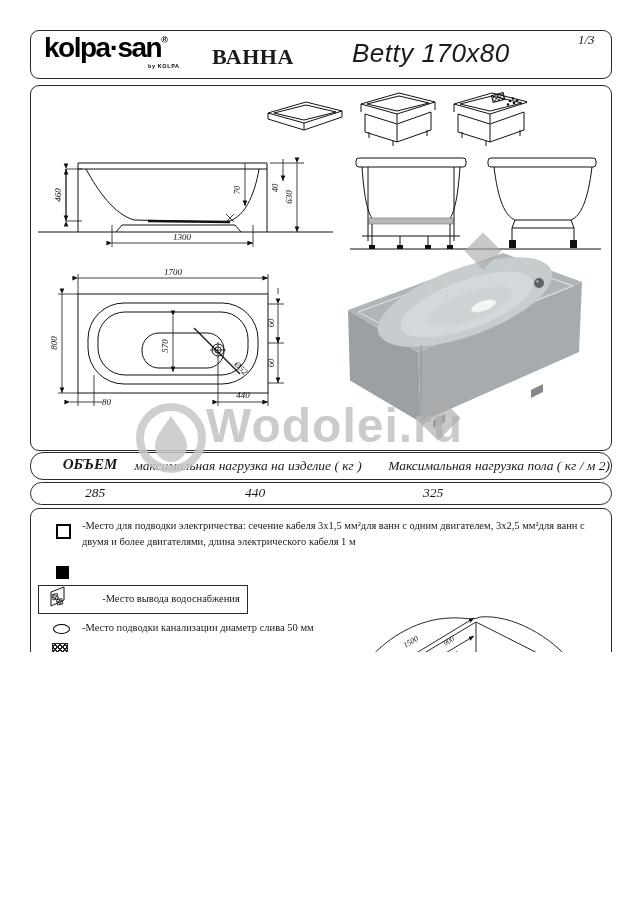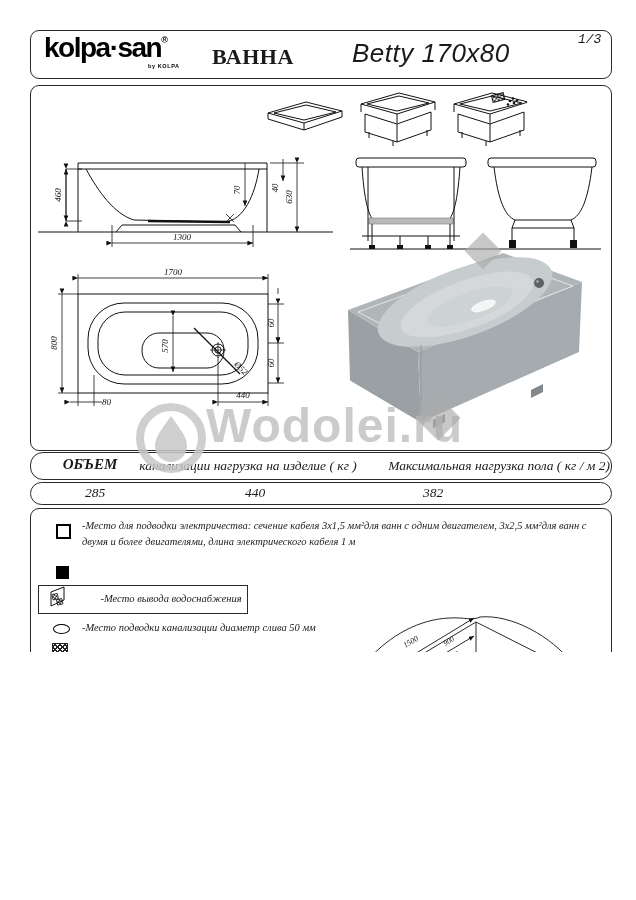--- a/index.html
+++ b/index.html
@@ -8,33 +8,33 @@
   .box{position:absolute;border:1.6px solid #2a2a2a;border-radius:9px;background:transparent;}
   
   .logo{position:absolute;left:44px;top:34px;font-family:"Liberation Sans",sans-serif;
         font-weight:800;font-size:28px;letter-spacing:-1.5px;color:#000;line-height:1;}
   .logo sup{font-size:9px;letter-spacing:0;vertical-align:14px;}
   .logo-sub{position:absolute;left:148px;top:63px;font-family:"Liberation Sans",sans-serif;
         font-weight:700;font-size:5.5px;letter-spacing:.6px;color:#000;}
   .cat{position:absolute;left:212px;top:44px;font-weight:700;font-size:22px;letter-spacing:.5px;}
   .model{position:absolute;left:352px;top:38px;font-family:"Liberation Sans",sans-serif;
         font-style:italic;font-size:26px;letter-spacing:.5px;}
-  .pageno{position:absolute;left:578px;top:32px;font-style:italic;font-size:13px;font-family:Liberation Mono, monospace;}
+  .pageno{position:absolute;left:578px;top:32px;font-style:italic;font-size:13px;}
   
   .wm{position:absolute;z-index:6;pointer-events:none;}
   .wm-title{left:206px;top:398px;font-family:"Liberation Sans",sans-serif;font-weight:800;
         font-size:48px;color:#c3c3c3;opacity:.85;letter-spacing:1px;}
   .wm-sub{left:208px;top:452px;width:340px;text-align:center;font-family:"Liberation Sans",sans-serif;
         font-size:18px;color:#d3d3d3;opacity:.9;letter-spacing:2px;}
   .wm-diamond{position:absolute;z-index:6;background:#ababab;opacity:.65;transform:rotate(45deg);pointer-events:none;}
   
   .trow{position:absolute;left:30px;width:580px;border:1.4px solid #2a2a2a;border-radius:13px;z-index:4;}
   .tcell{position:absolute;text-align:center;font-style:italic;font-size:13.5px;white-space:nowrap;}
   
-  .leg-text{position:absolute;font-style:italic;font-size:10.5px;line-height:1.5;z-index:3;}
+  .leg-text{position:absolute;font-size:10.5px;line-height:1.5;z-index:3;}
   .sym{position:absolute;z-index:3;}
   .sq-outline{width:11px;height:11px;border:2.4px solid #000;}
   .sq-filled{width:13px;height:13px;background:#000;}
   .ellipse{width:15px;height:8px;border:1.6px solid #000;border-radius:50%;}
   .sq-hatch{width:14px;height:14px;border:1px solid #222;
      background-image:repeating-linear-gradient(45deg,#222 0 1px,transparent 1px 3.5px),
                       repeating-linear-gradient(-45deg,#222 0 1px,transparent 1px 3.5px);}
   .leg-box{position:absolute;border:1.2px solid #2a2a2a;z-index:3;}
   svg{position:absolute;z-index:2;}
   svg text{font-family:"Liberation Serif",serif;font-style:italic;fill:#111;}
@@ -212,27 +212,27 @@
   <svg class="wm" style="left:133px;top:400px;" width="76" height="76" viewBox="0 0 76 76">
     <circle cx="38" cy="38" r="31" fill="none" stroke="#c7c7c7" stroke-width="8" opacity="0.85"></circle>
     <path d="M38,16 C46,28 54,36 54,46 a16,16 0 1,1 -32,0 C22,36 30,28 38,16 Z" fill="#c7c7c7" opacity="0.85"></path>
   </svg>
   <div class="wm wm-title">Wodolei.ru</div>
   <div class="wm-diamond" style="left:470px;top:238px;width:26px;height:26px;"></div>
   <div class="wm-diamond" style="left:422px;top:402px;width:32px;height:32px;"></div>
 
   <div class="trow" style="top:452px;height:26px;"></div>
   <div class="tcell" style="left:50px;top:456px;width:80px;font-weight:700;font-size:15px;">ОБЪЕМ</div>
-  <div class="tcell" style="left:133px;top:458px;width:230px;">канализации нагрузка на изделие ( кг )</div>
+  <div class="tcell" style="left:133px;top:458px;width:230px;">максимальная нагрузка на изделие ( кг )</div>
   <div class="tcell" style="left:375px;top:458px;width:235px;text-align:right;">Максимальная нагрузка пола ( кг / м 2)</div>
 
   <div class="trow" style="top:482px;height:21px;"></div>
   <div class="tcell" style="left:60px;top:485px;width:70px;">285</div>
   <div class="tcell" style="left:220px;top:485px;width:70px;">440</div>
-  <div class="tcell" style="left:398px;top:485px;width:70px;">382</div>
+  <div class="tcell" style="left:398px;top:485px;width:70px;">325</div>
 
   <div class="box" style="left:30px;top:508px;width:580px;height:377px;"></div>
 
   <div class="sym sq-outline" style="left:56px;top:524px;"></div>
   <div class="leg-text" style="left:82px;top:518px;width:512px;">-Место для подводки электричества: сечение кабеля 3х1,5 мм²для ванн с одним двигателем, 3х2,5 мм²для ванн с двумя и более двигателями, длина электрического кабеля 1 м</div>
 
   <div class="sym sq-filled" style="left:56px;top:566px;"></div>
 
   <div class="leg-box" style="left:38px;top:585px;width:208px;height:27px;"></div>
   <svg style="left:46px;top:586px;z-index:4;" width="30" height="25" viewBox="0 0 30 25">

